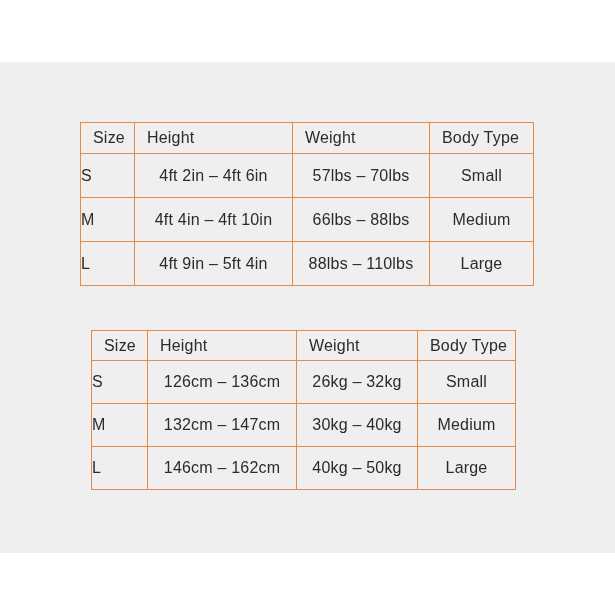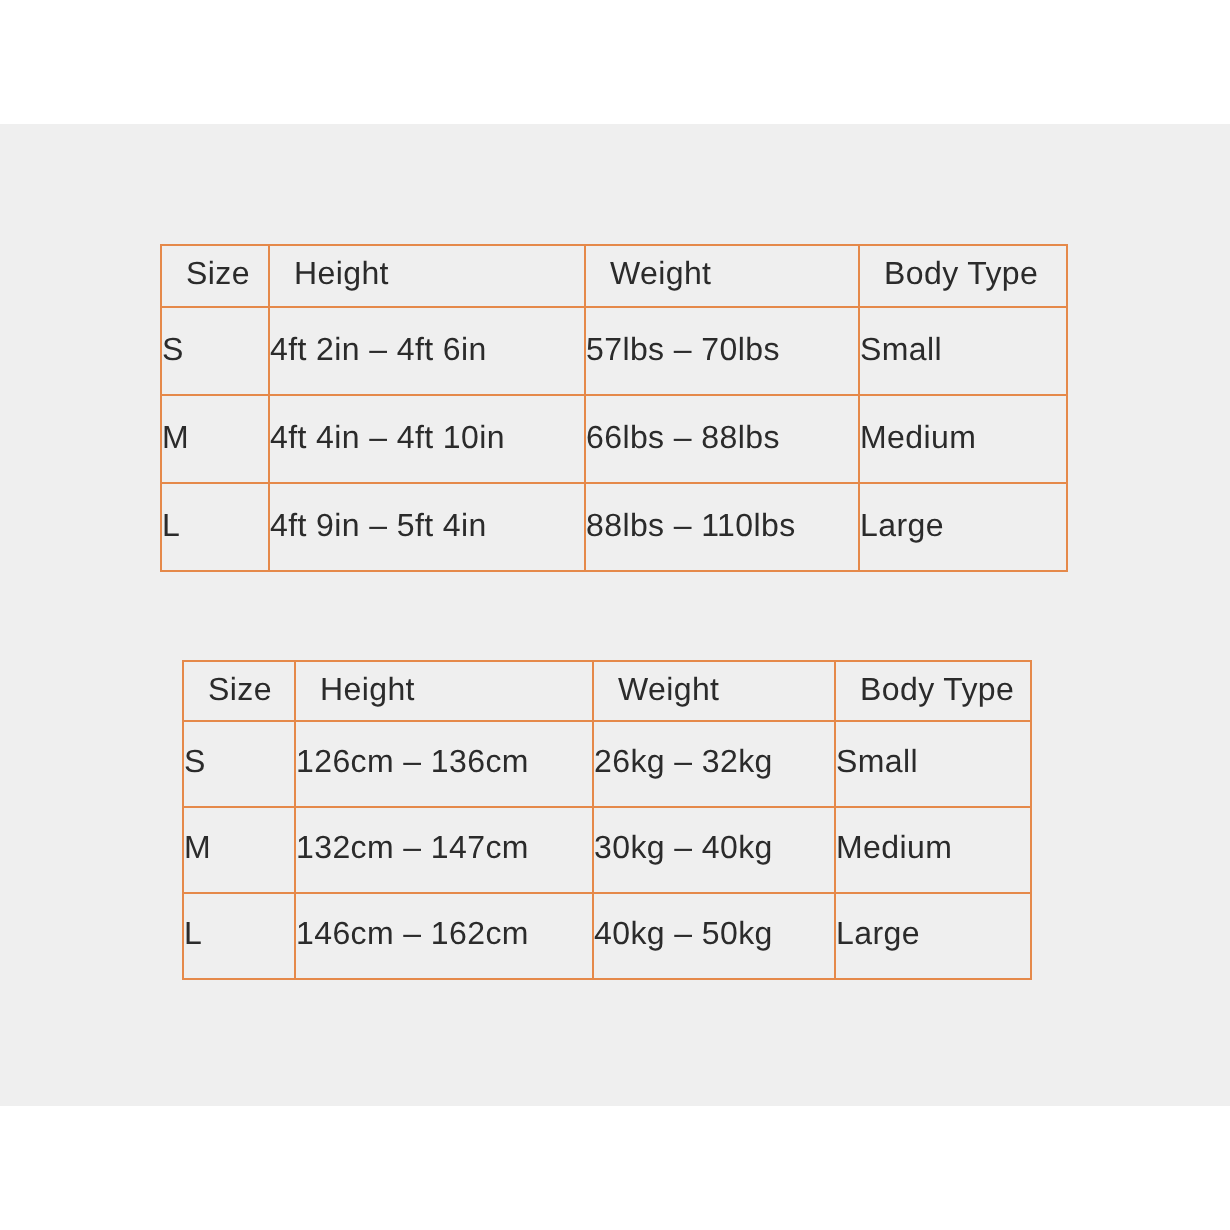--- a/index.html
+++ b/index.html
@@ -30,21 +30,21 @@
   table.size-table td{
     border:1px solid var(--border);
     font-weight:400;
     vertical-align:middle;
     padding:0;
     overflow:hidden;
     white-space:nowrap;
   }
   table.size-table th{text-align:left;padding-left:12px;}
   td.al{text-align:left;padding-left:11px;}
-  td.ac{text-align:left;}
+  td.ac{text-align:center;}
   #table-imperial{left:80px;top:122px;width:453px;}
   #table-imperial tr.hdr{height:31px;}
   #table-imperial tr.row{height:44px;}
   #table-metric{left:91px;top:330px;width:424px;}
   #table-metric tr.hdr{height:30px;}
   #table-metric tr.row{height:43px;}
 </style>
 </head>
 <body>
 

